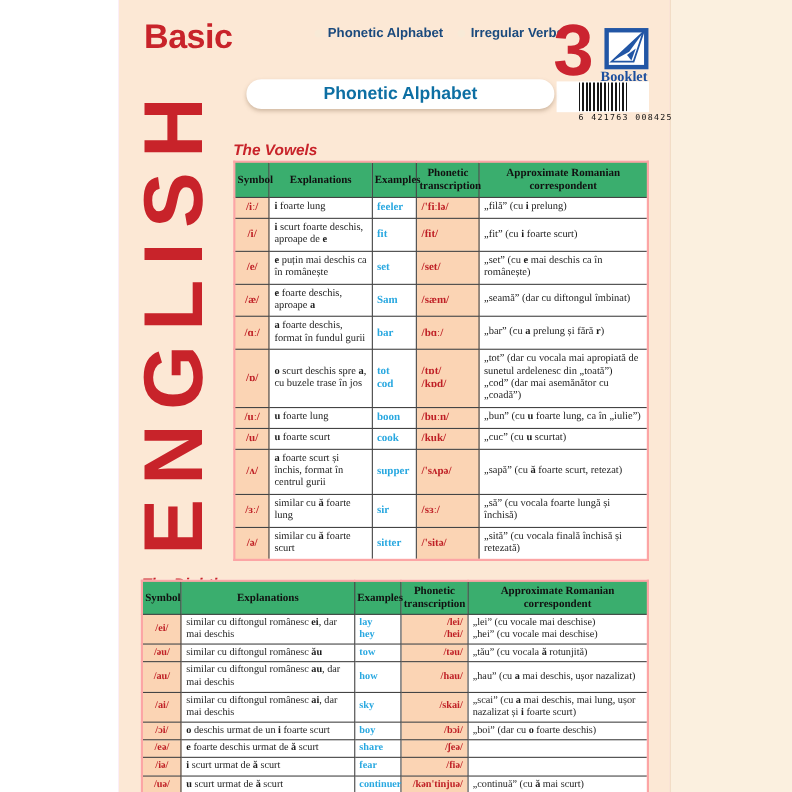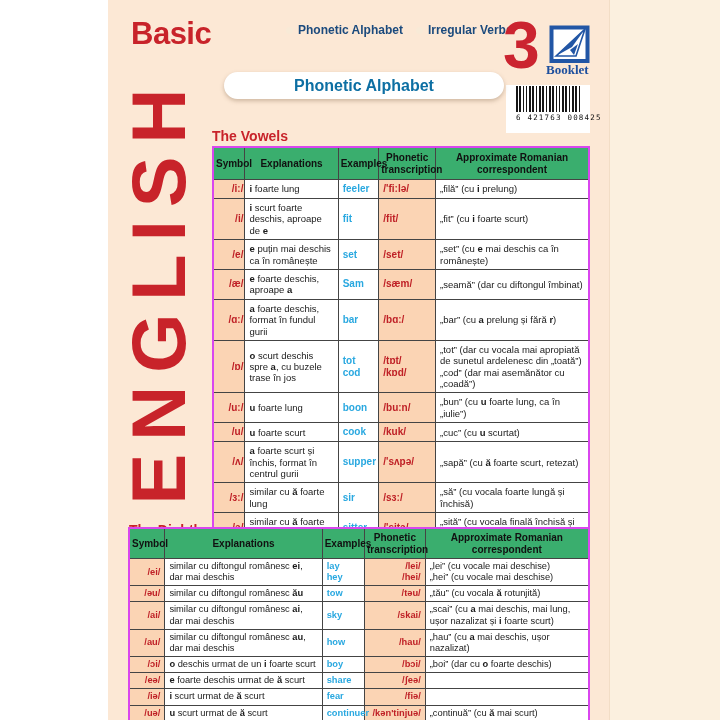--- a/index.html
+++ b/index.html
@@ -11,42 +11,42 @@
 
   .brand{position:absolute;left:131px;top:16px;font-size:31px;font-weight:bold;color:#c8232a;letter-spacing:-0.5px;}
   .topnav{position:absolute;left:286px;top:23px;display:flex;gap:13px;align-items:center;}
   .nav-item{display:flex;align-items:center;gap:5px;color:#1b4a7d;font-weight:bold;font-size:12px;}
   .bullet{width:7px;height:7px;border-radius:50%;background:#f8ead7;}
 
   .num3{position:absolute;left:503px;top:12px;font-size:66px;line-height:1;font-weight:bold;color:#cb2430;}
   .logo-box{position:absolute;left:549px;top:25px;width:41px;height:39px;}
   .booklet-label{position:absolute;left:546px;top:62px;width:46px;text-align:left;font-family:"Liberation Serif",serif;font-weight:bold;font-size:13px;color:#1d4f9e;}
 
-  .barcode{position:absolute;left:506px;top:85px;width:84px;height:48px;background:#ffffff;padding:1px 10px;box-sizing:border-box;}
+  .barcode{position:absolute;left:506px;top:74px;width:84px;height:28px;background:#ffffff;padding:1px 20px;box-sizing:border-box;}
   .bars{height:26px;background:repeating-linear-gradient(90deg,#161616 0 1.6px,#ffffff 1.6px 3.3px);}
   .digits{font-family:"DejaVu Sans Mono",monospace;font-size:7.5px;letter-spacing:1.2px;text-align:center;color:#111;margin-top:1px;white-space:nowrap;}
 
   .pill{position:absolute;left:224px;top:72px;width:280px;height:27px;background:#ffffff;border-radius:14px;box-shadow:0 2px 4px rgba(120,90,60,.35);}
   .pill span{display:block;text-align:center;line-height:27px;font-size:16px;font-weight:bold;color:#0d6fa3;}
 
   .english{position:absolute;left:-55px;top:260px;width:430px;height:60px;transform:rotate(-90deg);
            font-size:76px;line-height:58px;font-weight:bold;color:#c8232a;text-align:center;letter-spacing:13px;white-space:nowrap;}
 
-  .section-title{position:absolute;font-size:14px;font-weight:bold;color:#c8232a;}
+  .section-title{position:absolute;font-size:14px;font-weight:bold;color:#c8232a;font-style:italic;}
   .vowels-title{left:212px;top:128px;}
   .diph-title{left:129px;top:506px;margin-top:16px;}
 
   .tablewrap{position:absolute;}
   .wrap-vowels{left:212px;top:146px;width:378px;}
   .wrap-diph{left:128px;top:527px;width:462px;}
 
-  table{border-collapse:collapse;width:100%;background:#ffffff;border:2px solid #d946ef;table-layout:fixed;}
+  table{border-collapse:collapse;width:100%;background:#ffffff;border:2px solid #fca5a5;table-layout:fixed;font-family:Liberation Serif, serif;}
   th{background:#3aae6e;color:#111;font-size:10px;font-weight:bold;border:1px solid #444;text-align:center;line-height:1.15;padding:4px 2px;}
   td{border:1px solid #444;font-size:9.5px;line-height:1.2;color:#1a1a1a;vertical-align:middle;padding:3px 4px;}
-  td.sym{background:#fbd4b4;color:#bf2026;font-weight:bold;text-align:right;font-size:10px;padding:3px 1px;}
+  td.sym{background:#fbd4b4;color:#bf2026;font-weight:bold;text-align:center;font-size:10px;padding:3px 1px;}
   td.ex{color:#29a8e0;font-weight:bold;font-size:10px;}
   td.tr{background:#fbd4b4;color:#bf2026;font-weight:bold;font-size:10px;}
   td.ro{color:#1a1a1a;}
   .tbl-vowels .c1{width:8.5%;}  .tbl-vowels .c2{width:24.8%;} .tbl-vowels .c3{width:10.8%;} .tbl-vowels .c4{width:15.1%;} .tbl-vowels .c5{width:40.8%;}
   .tbl-diph   .c1{width:7.8%;}  .tbl-diph   .c2{width:34.2%;} .tbl-diph   .c3{width:9.2%;}  .tbl-diph   .c4{width:13.2%;} .tbl-diph   .c5{width:35.6%;}
   .tbl-diph td{padding:2px 4px;font-size:9.3px;}
   .tbl-diph th{padding:3px 2px;}
   .tbl-diph td.tr{text-align:right;}
 </style>
 </head>
@@ -222,34 +222,34 @@
             <td class="ro">„lei” (cu vocale mai deschise)<br>„hei” (cu vocale mai deschise)</td>
           </tr>
           <tr>
             <td class="sym">/əu/</td>
             <td class="expl">similar cu diftongul românesc <b>ău</b></td>
             <td class="ex">tow</td>
             <td class="tr">/təu/</td>
             <td class="ro">„tău” (cu vocala <b>ă</b> rotunjită)</td>
           </tr>
           <tr>
+            <td class="sym">/au/</td>
+            <td class="expl">similar cu diftongul românesc <b>au</b>, dar mai deschis</td>
+            <td class="ex">how</td>
+            <td class="tr">/hau/</td>
+            <td class="ro">„hau” (cu <b>a</b> mai deschis, ușor nazalizat)</td>
+          </tr>
+          <tr>
             <td class="sym">/ai/</td>
             <td class="expl">similar cu diftongul românesc <b>ai</b>, dar mai deschis</td>
             <td class="ex">sky</td>
             <td class="tr">/skai/</td>
             <td class="ro">„scai” (cu <b>a</b> mai deschis, mai lung, ușor nazalizat și <b>i</b> foarte scurt)</td>
           </tr>
           <tr>
-            <td class="sym">/au/</td>
-            <td class="expl">similar cu diftongul românesc <b>au</b>, dar mai deschis</td>
-            <td class="ex">how</td>
-            <td class="tr">/hau/</td>
-            <td class="ro">„hau” (cu <b>a</b> mai deschis, ușor nazalizat)</td>
-          </tr>
-          <tr>
             <td class="sym">/ɔi/</td>
             <td class="expl"><b>o</b> deschis urmat de un <b>i</b> foarte scurt</td>
             <td class="ex">boy</td>
             <td class="tr">/bɔi/</td>
             <td class="ro">„boi” (dar cu <b>o</b> foarte deschis)</td>
           </tr>
           <tr>
             <td class="sym">/eə/</td>
             <td class="expl"><b>e</b> foarte deschis urmat de <b>ă</b> scurt</td>
             <td class="ex">share</td>

